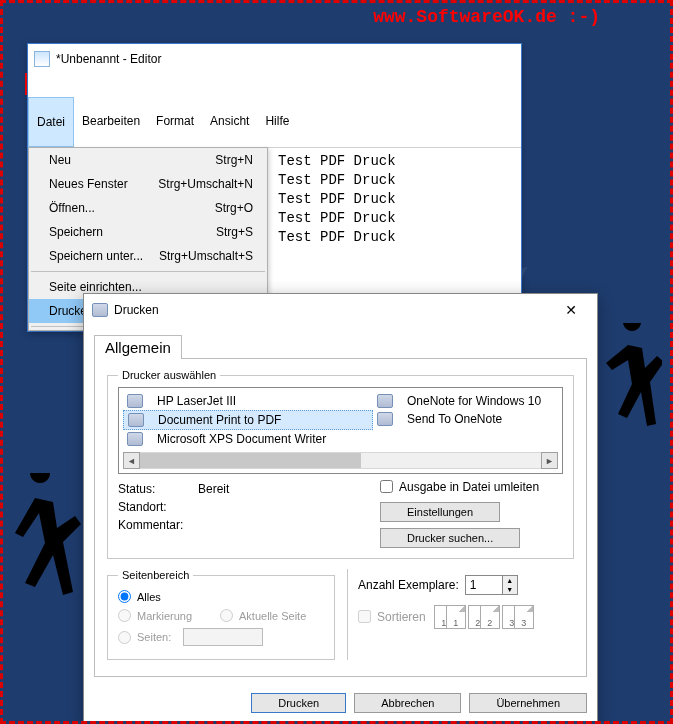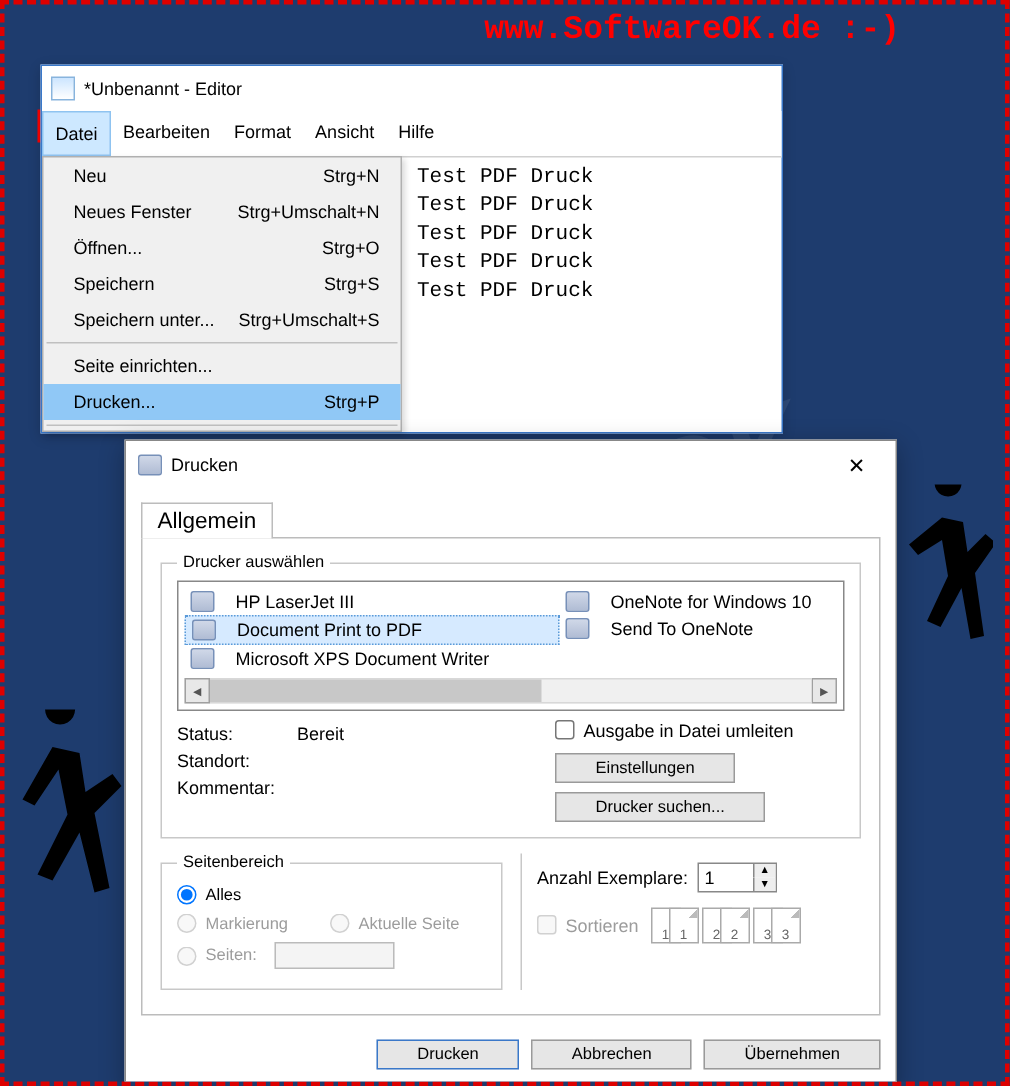--- a/index.html
+++ b/index.html
@@ -1,28 +1,28 @@
 <!DOCTYPE html>
 <html><head>
 <meta charset="utf-8">
 <style>
   * { box-sizing: border-box; font-family: "Segoe UI", Tahoma, sans-serif; }
   body { margin:0; width:673px; height:724px; background:#1e3c6e; position:relative; overflow:hidden; border:3px dashed #d00; }
   .watermark { position:absolute; left:50%; top:50%; transform:translate(-50%,-50%) rotate(-20deg); font-size:72px; color:rgba(255,255,255,0.08); font-weight:bold; letter-spacing:2px; pointer-events:none; white-space:nowrap; }
-  .top-url { position:absolute; top:4px; right:70px; color:#f00; font-weight:bold; font-size:22px; font-family:"Courier New",monospace; }
+  .top-url { position:absolute; top:4px; right:70px; color:#f00; font-weight:bold; font-size:18px; font-family:"Courier New",monospace; }
   .annot { position:absolute; color:#f00; font-weight:bold; font-size:16px; font-family:"Courier New",monospace; }
   .redbox { border:3px solid #f00; position:absolute; pointer-events:none; }
   .arrow { position:absolute; pointer-events:none; }
 
   
   .notepad { position:absolute; left:24px; top:40px; width:495px; background:#fff; border:1px solid #3a78c9; box-shadow:0 2px 8px rgba(0,0,0,0.2); }
   .np-title { height:30px; display:flex; align-items:center; padding:0 6px; font-size:12px; }
   .np-icon { width:16px; height:16px; margin-right:6px; display:inline-block; background:linear-gradient(#cce5ff,#fff); border:1px solid #88b4dd; }
   .np-menubar { display:flex; font-size:12px; border-bottom:1px solid #d0d0d0; background:#fff; }
-  .np-menubar span { padding:7px 8px; }
+  .np-menubar span { padding:17px 8px;margin-top:23px; }
   .np-menubar span.active { background:#cde8ff; border:1px solid #8fc3f0; }
   .np-body { display:flex; }
   .np-dropdown { width:240px; border:1px solid #b0b0b0; background:#f0f0f0; font-size:12px; margin:-1px 0 0 0; box-shadow:2px 2px 4px rgba(0,0,0,0.15); }
   .np-item { display:flex; justify-content:space-between; padding:5px 14px 5px 20px; }
   .np-item.sel { background:#90c8f6; }
   .np-sep { height:1px; background:#c0c0c0; margin:3px 2px; }
   .np-text { flex:1; padding:4px 10px; font-family:Consolas,"Courier New",monospace; font-size:14px; white-space:pre; line-height:1.35; }
 
   
   .printdlg { position:absolute; left:80px; top:290px; width:515px; background:#fff; border:1px solid #888; box-shadow:0 4px 16px rgba(0,0,0,0.3); font-size:12px; }
@@ -37,21 +37,21 @@
   .printer-list { border:1px solid #888; padding:4px; font-size:12px; }
   .pl-row { display:flex; }
   .pl-item { display:flex; align-items:center; gap:14px; padding:2px 4px; white-space:nowrap; }
   .pl-col1 { width:250px; }
   .pl-item.sel { background:#d6eaff; border:1px dotted #5a9ad8; }
   .pl-icon { width:16px; height:14px; background:linear-gradient(#d0d8e8,#b0bcd4); border:1px solid #7790b8; border-radius:2px; display:inline-block; }
   .pl-scroll { display:flex; align-items:center; height:17px; margin-top:4px; }
   .pl-sbtn { width:17px; height:17px; border:1px solid #a0a0a0; background:#e8e8e8; display:flex; align-items:center; justify-content:center; font-size:9px; color:#555; }
   .pl-strack { flex:1; height:17px; background:#f0f0f0; border-top:1px solid #d8d8d8; border-bottom:1px solid #d8d8d8; position:relative; }
   .pl-thumb { position:absolute; left:0; top:0; width:55%; height:100%; background:#c8c8c8; }
-  .pd-status { display:flex; gap:2px; margin-top:6px; }
+  .pd-status { display:flex; gap:12px; margin-top:6px; }
   .pd-status-left { width:250px; }
   .pd-status-left div { display:flex; padding:2px 0; }
   .pd-status-left .lbl { width:80px; }
   .pd-status-right { flex:1; }
   .chk { display:inline-flex; align-items:flex-start; gap:6px; }
   .chk input { margin:0; }
   .wbtn { display:inline-block; min-width:118px; padding:3px 26px; border:1px solid #9a9a9a; background:#e6e6e6; text-align:center; margin-top:6px; font-size:11px; }
   .pd-row2 { display:flex; gap:12px; }
   .pd-range { flex:1; }
   .pd-copies { flex:1; }

